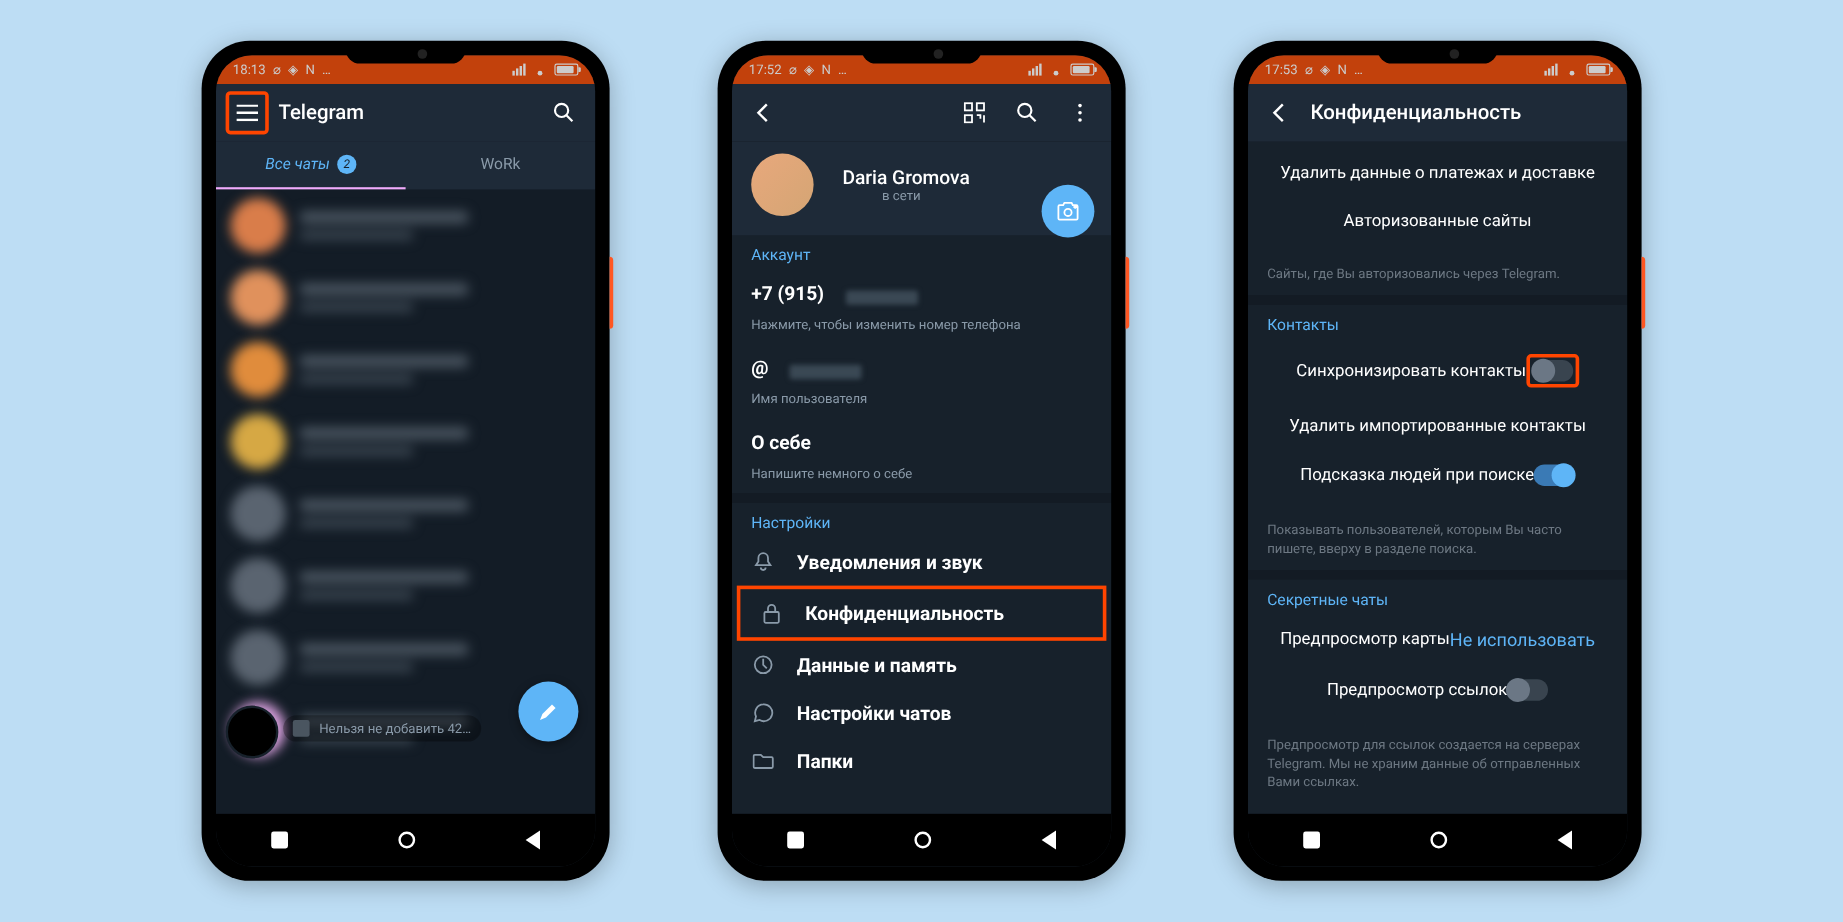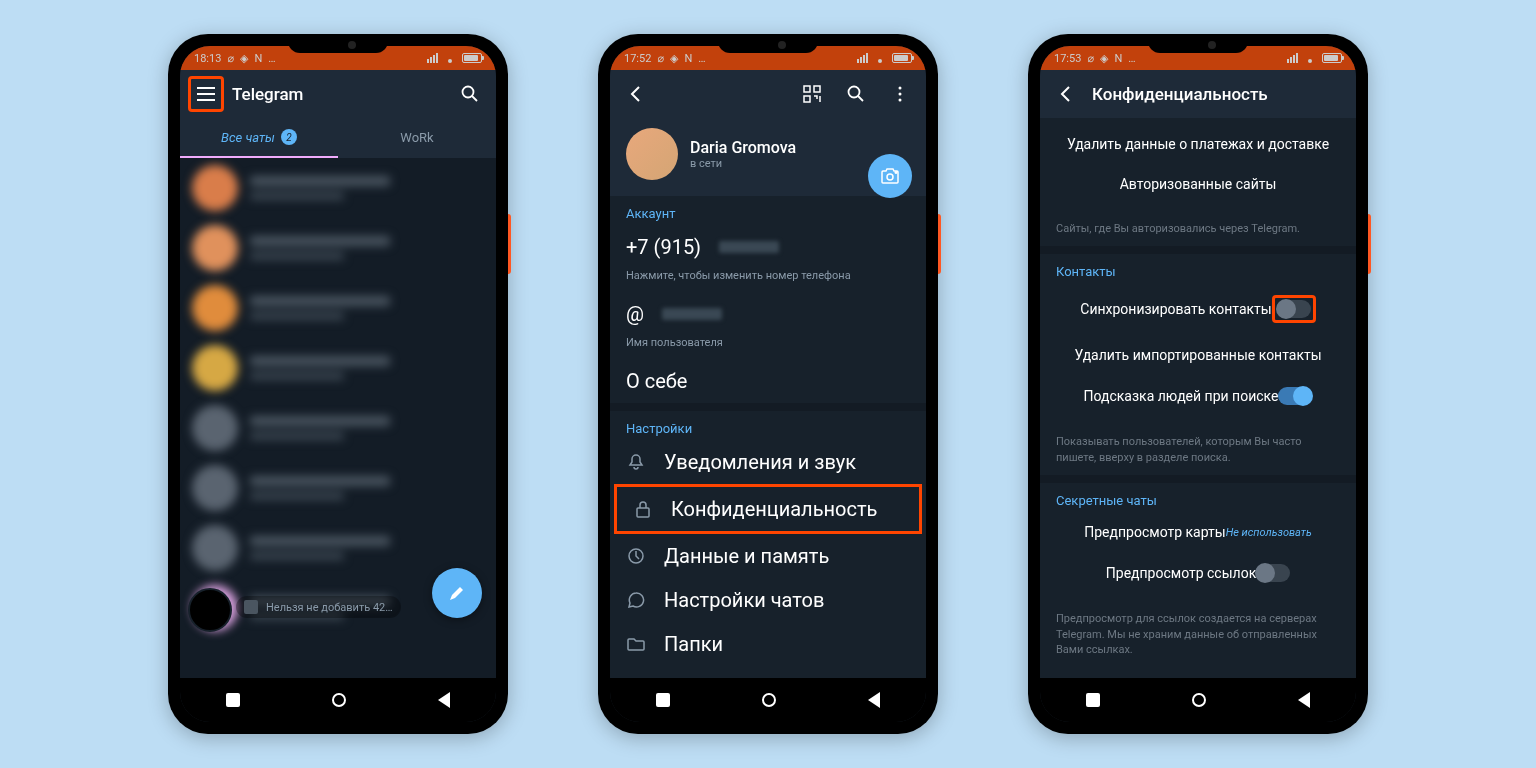--- a/index.html
+++ b/index.html
@@ -185,42 +185,43 @@
     align-items: center;
     justify-content: space-around;
   }
   .nav-sq { width:14px; height:14px; background:#fff; border-radius:2px; }
   .nav-ci { width:14px; height:14px; border:2px solid #fff; border-radius:50%; }
   .nav-tr { width:0; height:0; border-top:8px solid transparent; border-bottom:8px solid transparent; border-right:12px solid #fff; }
 
   
   .content { flex:1; overflow-y:hidden; background:#17212b; position:relative;}
   .profile-row {
-    display:flex; align-items:center; gap:12px; padding:10px 16px 16px;
+    display:flex; align-items:center; gap:24px; padding:10px 16px 16px;
     background:#1e2a38;
   }
   .profile-avatar {
     width:52px; height:52px; border-radius:50%;
     background: linear-gradient(135deg, #e8a87c, #d4a574);
     flex-shrink:0;
   }
   .profile-name { font-size:16px; font-weight:500; }
-  .profile-status { font-size:11px; color:#8a9aa9; }
+  .profile-status { font-size:11px; color:#8a9aa9;margin-left:33px; }
   .cam-fab {
     position:absolute; top:36px; right:14px;
     width:44px; height:44px; border-radius:50%;
     background:#5eb5f7; display:flex; align-items:center; justify-content:center;
   }
   .section-label {
     color:#5eb5f7; font-size:13px; padding:10px 16px 4px;
   }
   .settings-row {
     padding:10px 16px;
-    display:flex; align-items: center; gap: 18px;
-    font-size:20px;
+    display:flex; align-items: flex-end; gap: 18px;
+    font-size:16px;
+    font-weight:bold;
   }
   .settings-sub { font-size:11px; color:#8a9aa9; padding: 0 16px 10px; }
   .redacted { display:inline-block; width:60px; height:12px; background:#3a4854; border-radius:2px; vertical-align:middle; filter:blur(2px);}
   .divider { height:8px; background:#131b24; }
   .rowicon { width:20px; height:20px; display:flex; align-items:center; justify-content:center; flex-shrink:0; }
   .highlight-row {
     border: 3px solid #ff4500;
     margin: 0 4px;
   }
 
@@ -239,21 +240,21 @@
   }
   .toggle.on { background:#3a7ab5; }
   .toggle.on .knob { left:auto; right:-1px; background:#5eb5f7; }
   .row-flex {
     display:flex; justify-content:center; align-items:center;
     padding:12px 16px; font-size:14px;
   }
   .hint {
     color:#6d7883; font-size:11px; padding:4px 16px 10px; line-height:1.4;margin-top:13px;
   }
-  .link-val { color:#5eb5f7; font-size:11px;font-style:italic; }
+  .link-val { color:#5eb5f7; font-size:15px; }
 
   svg { display:block; }
 </style>
 </head>
 <body>
 
 <div class="phone">
   <div class="notch"></div>
   <div class="screen">
     <div class="statusbar">
@@ -462,20 +463,21 @@
       </div>
       <div class="settings-sub">Нажмите, чтобы изменить номер телефона</div>
 
       <div class="settings-row">
         <span>@</span>
         <span class="redacted"></span>
       </div>
       <div class="settings-sub">Имя пользователя</div>
 
       <div class="settings-row">О себе</div>
+      <div class="settings-sub">Напишите немного о себе</div>
 
       <div class="divider"></div>
       <div class="section-label">Настройки</div>
 
       <div class="settings-row">
         <div class="rowicon">
           <svg width="18" height="18" viewBox="0 0 18 18" stroke="#8a9aa9" stroke-width="1.5" fill="none">
               <path d="M9 2a4 4 0 014 4v3l2 3H3l2-3V6a4 4 0 014-4zM7 14a2 2 0 004 0"></path>
             </svg>
         </div>

